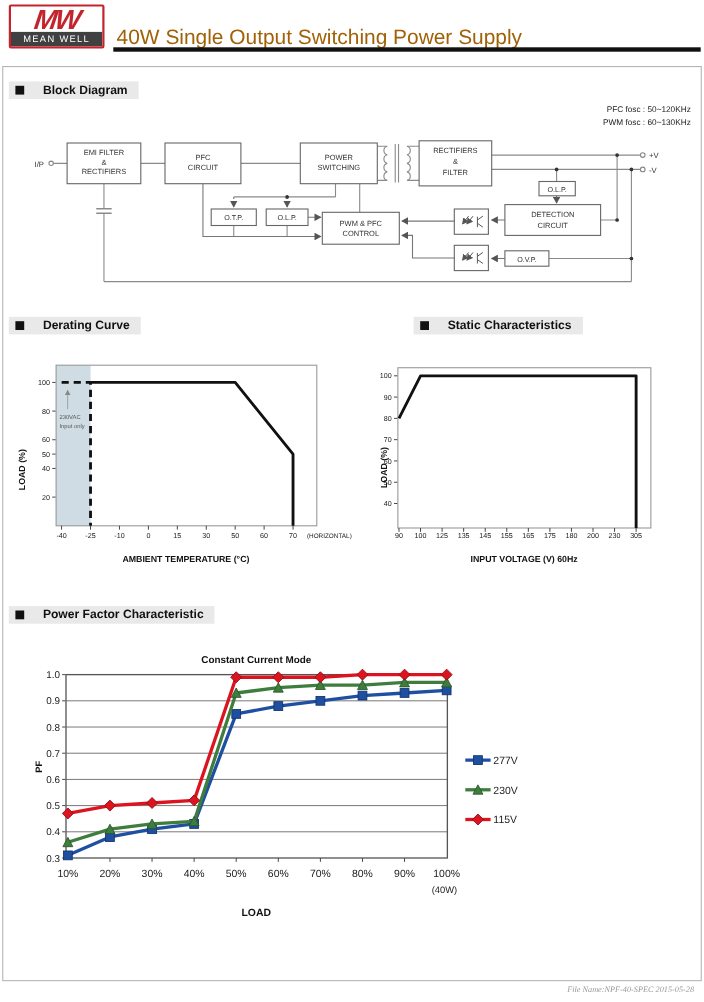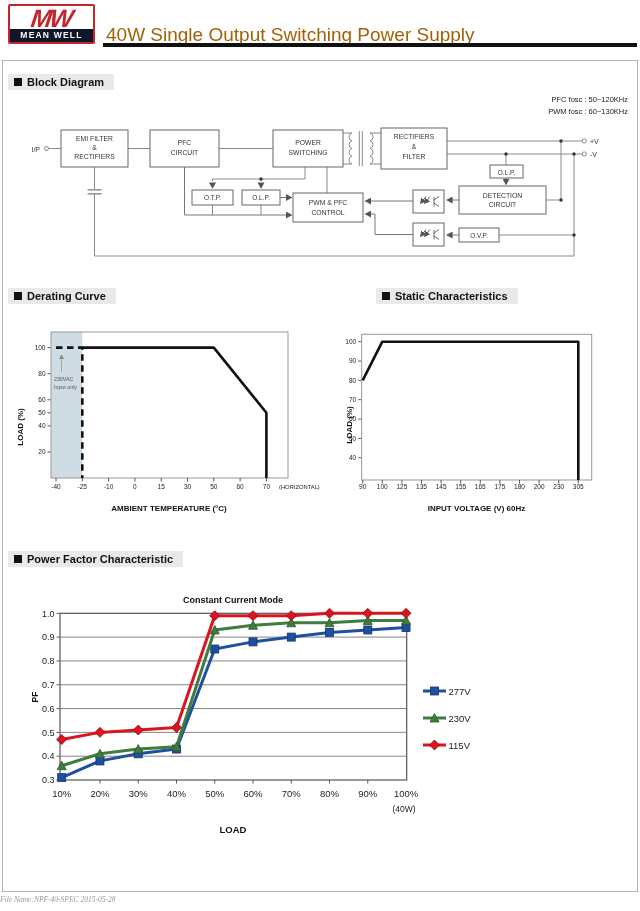--- a/index.html
+++ b/index.html
@@ -3,33 +3,33 @@
 <meta charset="utf-8">
 <style>
   html,body{margin:0;padding:0;background:#fff;}
   .page{position:relative;width:640px;height:911px;background:#fff;overflow:hidden;
         font-family:"Liberation Sans",sans-serif;}
   svg{font-family:"Liberation Sans",sans-serif;}
   .logo{position:absolute;left:8px;top:4px;width:87px;height:40px;border:2.5px solid #c4242c;
         background:#fff;box-sizing:border-box;border-radius:2px;overflow:hidden;}
   .logo-mw{font-style:italic;font-weight:900;font-size:25px;color:#c4242c;letter-spacing:-2px;
            line-height:24px;text-align:center;transform:skewX(-8deg);}
-  .logo-bar{position:absolute;left:0;bottom:0;width:100%;height:13px;background:#0f172a;color:#fff;
-            font-weight:bold;font-size:8.5px;letter-spacing:1.2px;text-align:center;line-height:13px;}
+  .logo-bar{position:absolute;left:0;bottom:0;width:100%;height:13px;background:#404040;color:#fff;
+            font-weight:normal;font-size:8.5px;letter-spacing:1.2px;text-align:center;line-height:13px;}
   .hd-title{position:absolute;left:106px;top:24px;font-size:19px;color:#a16207;}
   .hd-model{position:absolute;right:3px;top:8px;text-align:right;white-space:nowrap;}
   .model{font-weight:bold;font-size:27px;letter-spacing:2px;color:#161616;}
   .series{font-weight:bold;font-size:13px;letter-spacing:.5px;color:#161616;}
   .hd-rule{position:absolute;left:103px;top:43px;width:534px;height:4px;background:#111;}
   .frame{position:absolute;left:2px;top:60px;width:634px;height:830px;border:1px solid #b5b5b5;}
-  .sec{position:absolute;display:flex;align-items:center;gap:5px;background:#e9e9e9;
+  .sec{position:absolute;display:flex;align-items:center;gap:17px;background:#e9e9e9;
        font-weight:bold;font-size:11px;color:#111;padding:2px 10px 2px 6px;}
   .sq{width:8px;height:8px;background:#111;flex:0 0 auto;}
   .abs{position:absolute;}
-  .footer{position:absolute;left:0;top:895px;width:631px;text-align:left;
+  .footer{position:absolute;left:0;top:895px;width:631px;text-align:right;
           font-family:"Liberation Serif",serif;font-style:italic;font-size:7.5px;color:#999;}
 </style>
 </head>
 <body>
 
 <div class="page">
 
   <div class="logo">
     <div class="logo-mw">MW</div>
     <div class="logo-bar">MEAN WELL</div>

